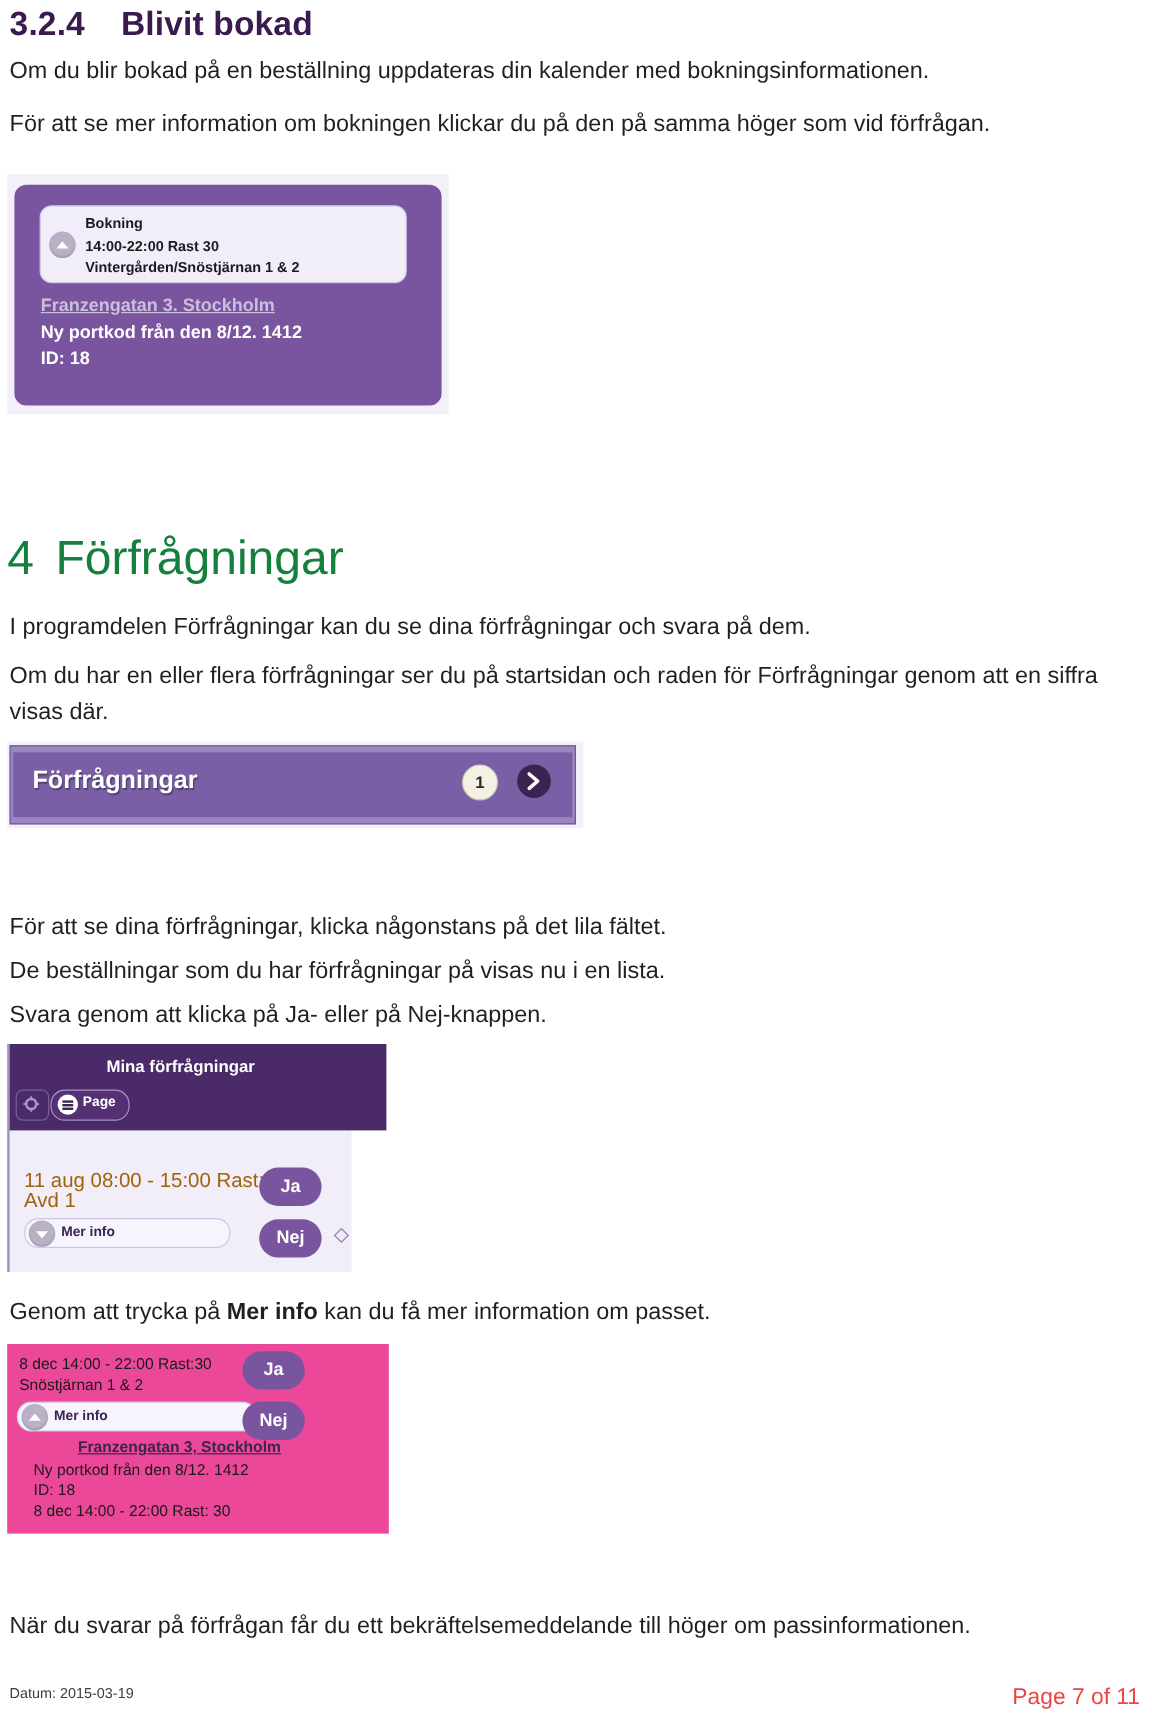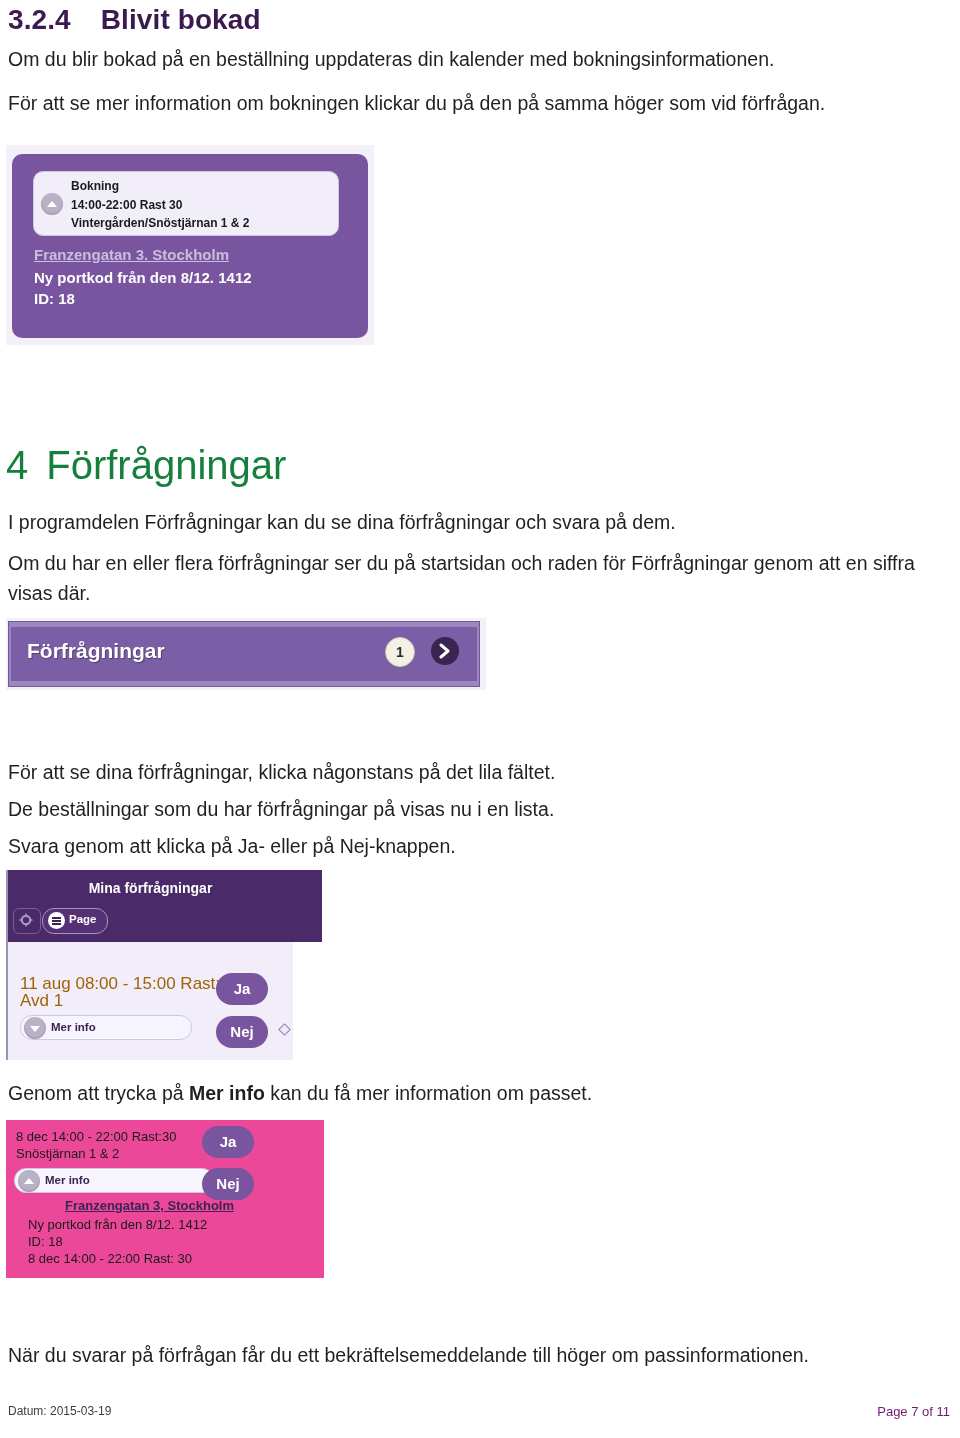--- a/index.html
+++ b/index.html
@@ -59,22 +59,22 @@
     position: absolute;
     left: 8px;
     top: 1404px;
     font-size: 12px;
     color: #3d3d3d;
   }
   .footer-right {
     position: absolute;
     right: 10px;
     top: 1404px;
-    font-size: 13px;
-    color: #701a75;
+    font-size: 19px;
+    color: #ef4444;
   }
 
   
   .shot1 {
     position: absolute;
     left: 6px;
     top: 145px;
     width: 368px;
     height: 200px;
     background: #f3f0fa;

